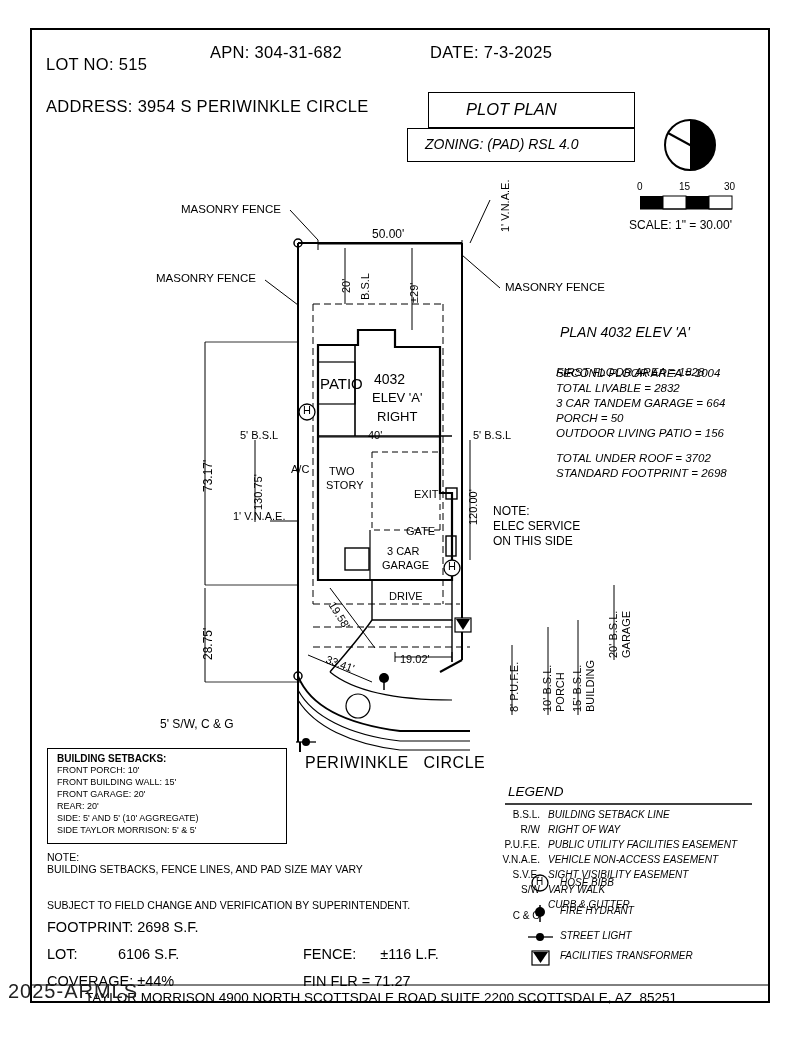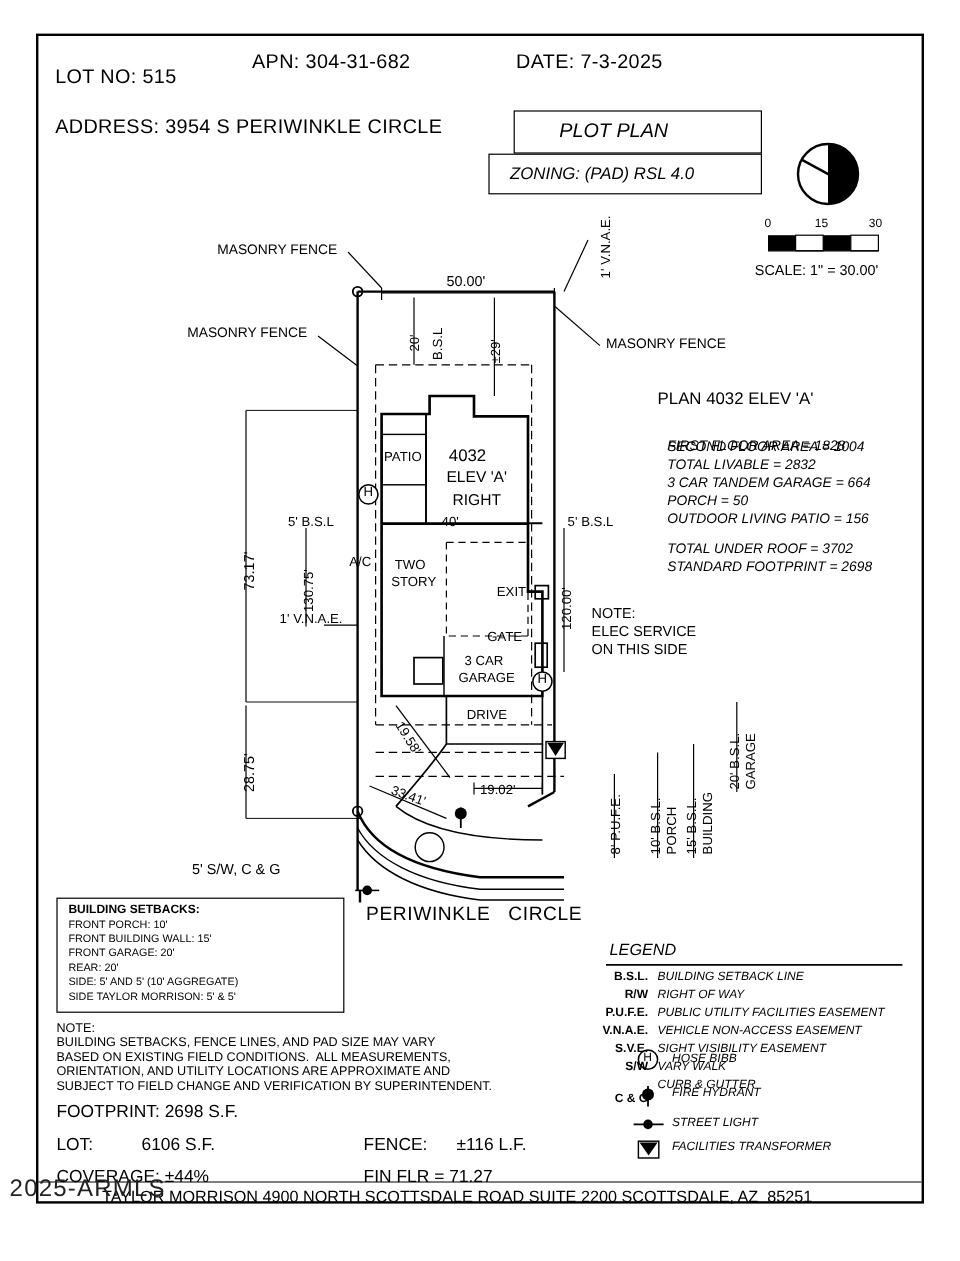--- a/index.html
+++ b/index.html
@@ -10,22 +10,22 @@
   .hdr{font-size:16.5px;letter-spacing:0.3px;}
   .ital{font-style:italic;}
   .box{position:absolute;border:1.5px solid #000;box-sizing:border-box;}
   .lbl{font-size:11px;}
   .sm{font-size:10px;}
   .xsm{font-size:9px;}
   svg{position:absolute;left:0;top:0;}
   .rot-n{transform-origin:left top;}
   .legendtitle{font-size:13.5px;font-style:italic;}
   .legrow{font-size:10px;font-style:italic;}
-  .legabbr{font-size:10px;font-style:normal;text-align:right;font-weight:bold;}
-  .plantitle{font-size:14px;}
+  .legabbr{font-size:10px;font-style:normal;text-align:right;}
+  .plantitle{font-size:14px;font-style:italic;margin-left:12px;}
   .planline{font-size:11.5px;font-style:italic;}
   .bottomline{font-size:14.5px;}
   .watermark{position:absolute;left:8px;top:980px;font-size:20px;color:#222;letter-spacing:1px;font-family:"Liberation Sans",sans-serif;}
 </style>
 </head>
 <body>
 
 <div id="sheet">
 
   <div class="border-outer"></div>
@@ -199,21 +199,21 @@
 
   <div class="t lbl rot-n" style="left:202px;top:492px;font-size:12px;transform:rotate(-90deg);">73.17'</div>
   <div class="t lbl rot-n" style="left:253px;top:510px;font-size:11px;transform:rotate(-90deg);">130.75'</div>
   <div class="t lbl rot-n" style="left:468px;top:525px;font-size:11px;transform:rotate(-90deg);">120.00'</div>
   <div class="t lbl rot-n" style="left:202px;top:660px;font-size:12px;transform:rotate(-90deg);">28.75'</div>
 
   <div class="t lbl" style="left:240px;top:430px;font-size:11px;">5' B.S.L</div>
   <div class="t lbl" style="left:473px;top:430px;font-size:11px;">5' B.S.L</div>
   <div class="t lbl" style="left:368px;top:430px;font-size:11px;">40'</div>
 
-  <div class="t lbl" style="left:320px;top:376px;font-size:11px;">PATIO</div>
+  <div class="t lbl" style="left:320px;top:376px;font-size:15px;">PATIO</div>
   <div class="t" style="left:374px;top:372px;font-size:14px;">4032</div>
   <div class="t" style="left:372px;top:391px;font-size:13px;">ELEV 'A'</div>
   <div class="t" style="left:377px;top:410px;font-size:13px;">RIGHT</div>
 
   <div class="t lbl" style="left:291px;top:464px;font-size:11px;">A/C</div>
   <div class="t lbl" style="left:329px;top:466px;font-size:11px;">TWO</div>
   <div class="t lbl" style="left:326px;top:480px;font-size:11px;">STORY</div>
   <div class="t lbl" style="left:414px;top:489px;font-size:11px;">EXIT</div>
   <div class="t lbl" style="left:406px;top:526px;font-size:11px;">GATE</div>
   <div class="t lbl" style="left:387px;top:546px;font-size:11px;">3 CAR</div>
@@ -242,22 +242,20 @@
   <div class="t xsm" style="left:57px;top:754px;font-size:10px;font-weight:bold;">BUILDING SETBACKS:</div>
   <div class="t xsm" style="left:57px;top:766px;">FRONT PORCH: 10'</div>
   <div class="t xsm" style="left:57px;top:778px;">FRONT BUILDING WALL: 15'</div>
   <div class="t xsm" style="left:57px;top:790px;">FRONT GARAGE: 20'</div>
   <div class="t xsm" style="left:57px;top:802px;">REAR: 20'</div>
   <div class="t xsm" style="left:57px;top:814px;">SIDE: 5' AND 5' (10' AGGREGATE)</div>
   <div class="t xsm" style="left:57px;top:826px;">SIDE TAYLOR MORRISON: 5' &amp; 5'</div>
 
   <div class="t" style="left:47px;top:852px;font-size:10.5px;">NOTE:</div>
   <div class="t" style="left:47px;top:864px;font-size:10.5px;">BUILDING SETBACKS, FENCE LINES, AND PAD SIZE MAY VARY</div>
-  <div class="t" style="left:47px;top:876px;font-size:10.5px;">BASED ON EXISTING FIELD CONDITIONS.  ALL MEASUREMENTS,</div>
-  <div class="t" style="left:47px;top:888px;font-size:10.5px;">ORIENTATION, AND UTILITY LOCATIONS ARE APPROXIMATE AND</div>
   <div class="t" style="left:47px;top:900px;font-size:10.5px;">SUBJECT TO FIELD CHANGE AND VERIFICATION BY SUPERINTENDENT.</div>
 
   <div class="t bottomline" style="left:47px;top:920px;">FOOTPRINT: 2698 S.F.</div>
   <div class="t bottomline" style="left:47px;top:947px;">LOT:          6106 S.F.</div>
   <div class="t bottomline" style="left:303px;top:947px;">FENCE:      ±116 L.F.</div>
   <div class="t bottomline" style="left:47px;top:974px;">COVERAGE: ±44%</div>
   <div class="t bottomline" style="left:303px;top:974px;">FIN FLR = 71.27</div>
 
   <div class="t" style="left:85px;top:991px;font-size:13.5px;">TAYLOR MORRISON 4900 NORTH SCOTTSDALE ROAD SUITE 2200 SCOTTSDALE, AZ  85251</div>
   <div class="watermark">2025-ARMLS</div>

